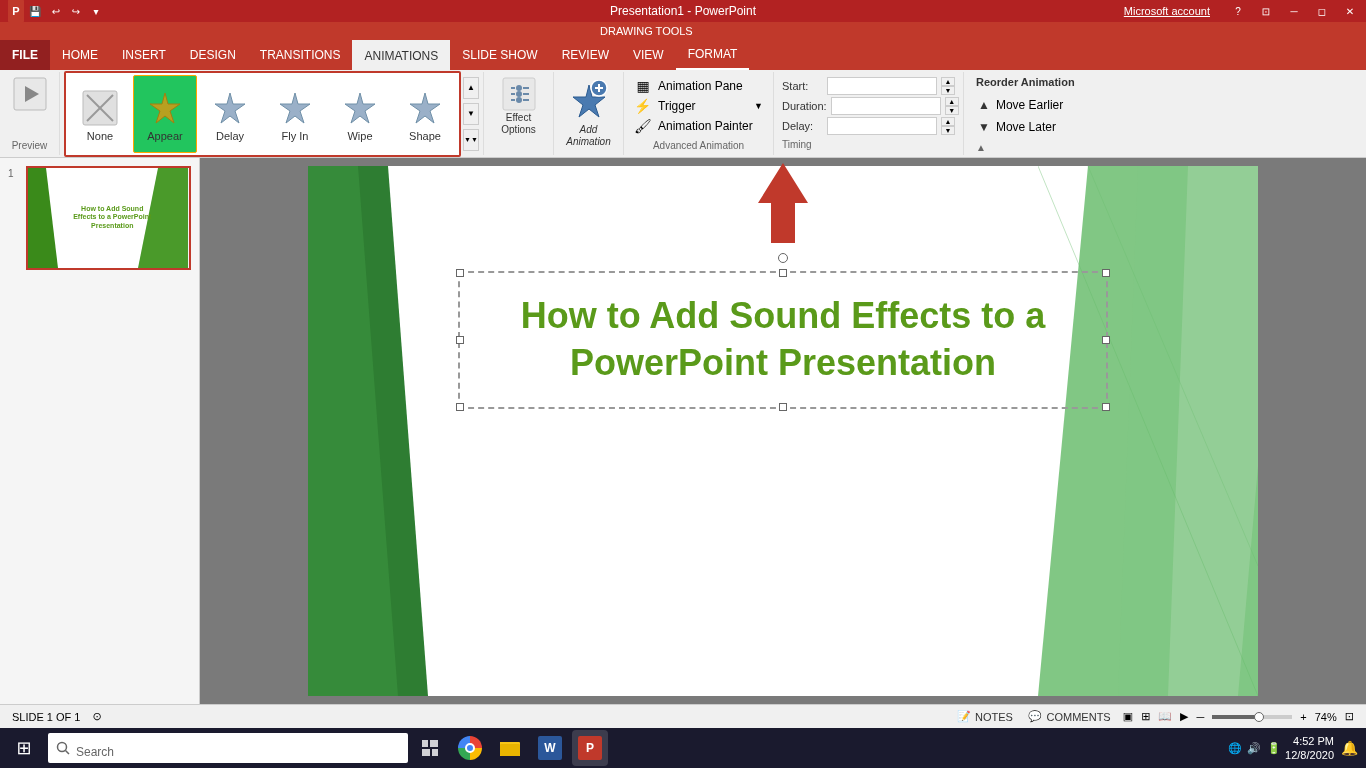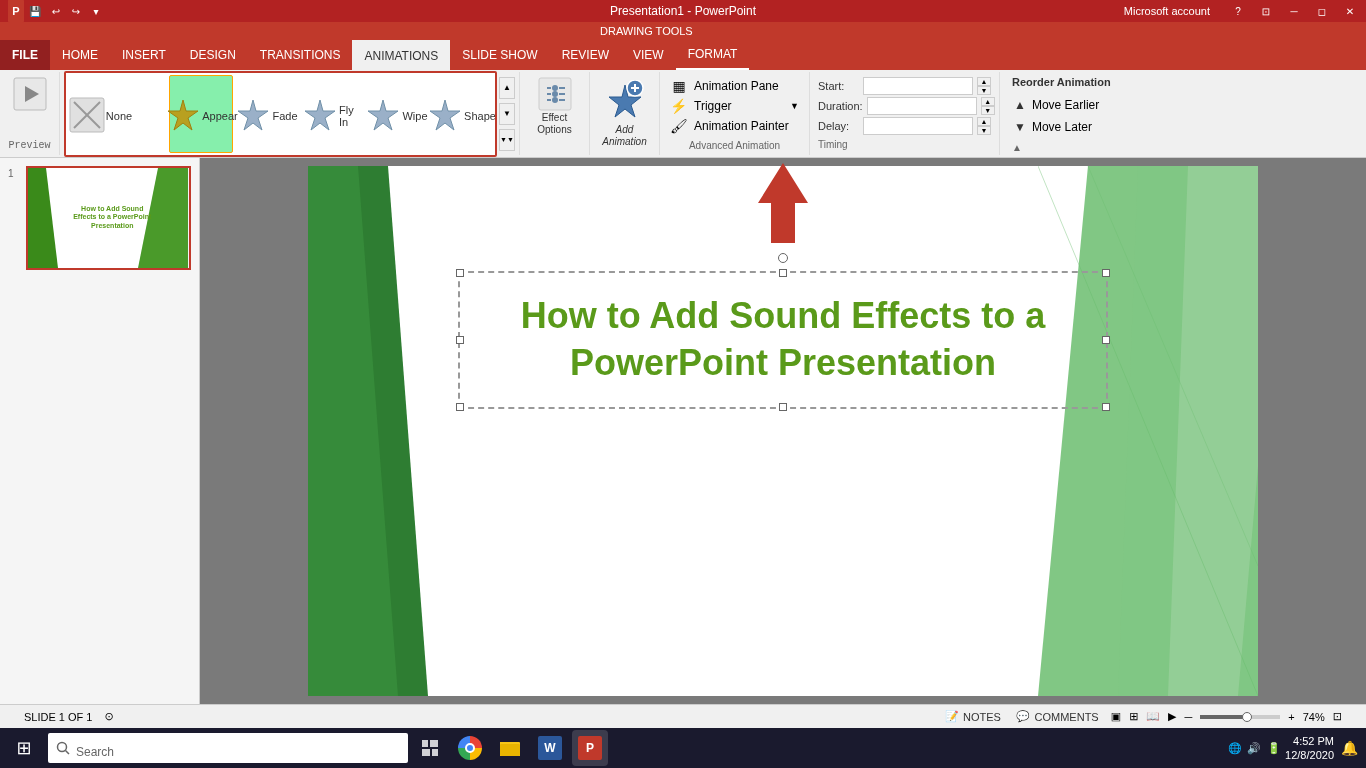--- a/index.html
+++ b/index.html
@@ -73,21 +73,20 @@
       border-bottom: 1px solid #ccc;
       display: flex;
       align-items: stretch;
       padding: 2px 0;
     }
     .ribbon-group-label {
       font-size: 10px;
       color: #666;
       margin-top: auto;
       padding-top: 2px;
-      font-family: Liberation Mono, monospace;
     }
 
     
     .preview-group {
       display: flex;
       flex-direction: column;
       align-items: center;
       justify-content: center;
       padding: 4px 8px;
       border-right: 1px solid #ddd;
@@ -109,30 +108,30 @@
       flex: 1;
       overflow: hidden;
       border: 2px solid #c0392b;
       border-radius: 2px;
       background: white;
       padding: 2px;
       position: relative;
     }
     .anim-item {
       display: flex;
-      flex-direction: row;
+      flex-direction: column;
       align-items: center;
       justify-content: center;
       width: 64px;
       height: 78px;
       cursor: pointer;
       padding: 4px 2px 2px;
       border-radius: 2px;
     }
-    .anim-item.selected { background: #86efac; border: 1px solid #ffa500; margin-left: 36px; }
+    .anim-item.selected { background: #22c55e; border: 1px solid #ffa500; }
     .anim-item .anim-icon {
       width: 40px;
       height: 40px;
       display: flex;
       align-items: center;
       justify-content: center;
     }
     .anim-item .anim-label { font-size: 11px; color: #333; margin-top: 2px; }
     .scroll-arrows {
       display: flex;
@@ -376,21 +375,21 @@
     }
 
     
     .status-bar {
       height: 24px;
       background: #f0f0f0;
       border-top: 1px solid #ccc;
       display: flex;
       align-items: center;
       justify-content: space-between;
-      padding: 0 24px;
+      padding: 0 12px;
       font-size: 11px;
     }
     .status-left { display: flex; gap: 12px; align-items: center; }
     .status-right { display: flex; gap: 8px; align-items: center; }
     .zoom-slider {
       width: 80px;
       height: 4px;
       background: #ccc;
       position: relative;
       cursor: pointer;
@@ -501,20 +500,21 @@
       color: white;
       cursor: pointer;
       font-size: 14px;
     }
 
     
     .account-info {
       font-size: 11px;
       color: #333;
       padding: 0 8px;
+      text-decoration: underline;
     }
 
     
     .mini-slide {
       width: 160px;
       height: 100px;
       background: white;
       position: relative;
       overflow: hidden;
     }
@@ -646,21 +646,21 @@
         </div>
         <span class="anim-label">Appear</span>
       </div>
 
       <div class="anim-item">
         <div class="anim-icon">
           <svg width="38" height="38" viewBox="0 0 38 38">
             <polygon points="19,4 22,15 34,15 24,22 28,34 19,27 10,34 14,22 4,15 16,15" fill="#9ab0c8" stroke="#7090a8" stroke-width="1"></polygon>
           </svg>
         </div>
-        <span class="anim-label">Fade</span>
+        <span class="anim-label">Delay</span>
       </div>
 
       <div class="anim-item">
         <div class="anim-icon">
           <svg width="38" height="38" viewBox="0 0 38 38">
             <polygon points="19,4 22,15 34,15 24,22 28,34 19,27 10,34 14,22 4,15 16,15" fill="#9ab0c8" stroke="#7090a8" stroke-width="1"></polygon>
           </svg>
         </div>
         <span class="anim-label">Fly In</span>
       </div>

